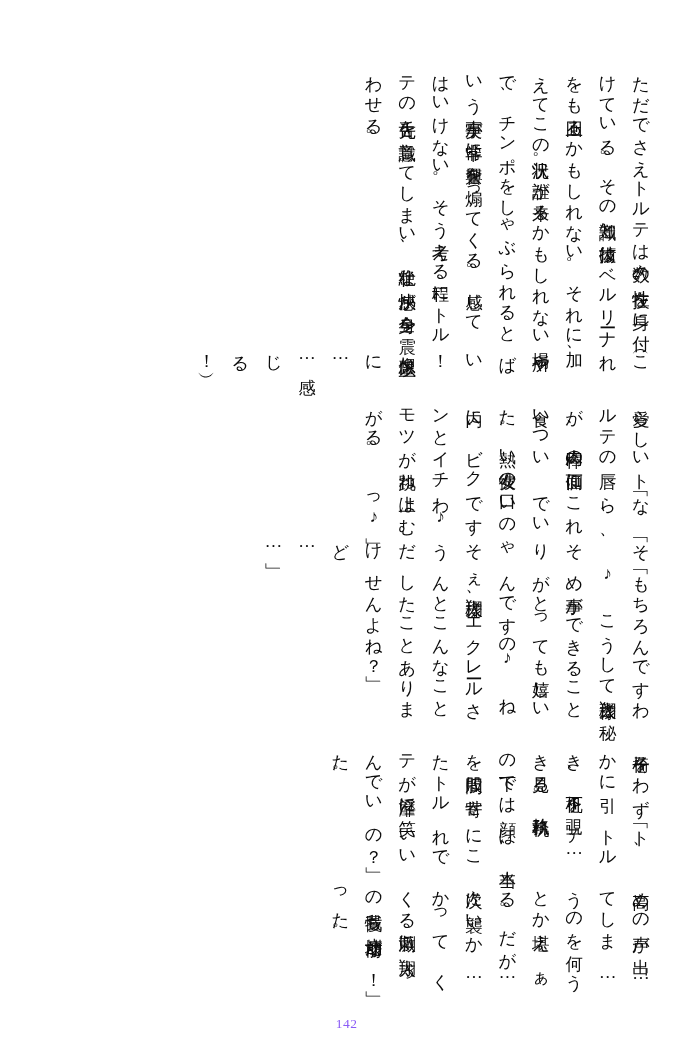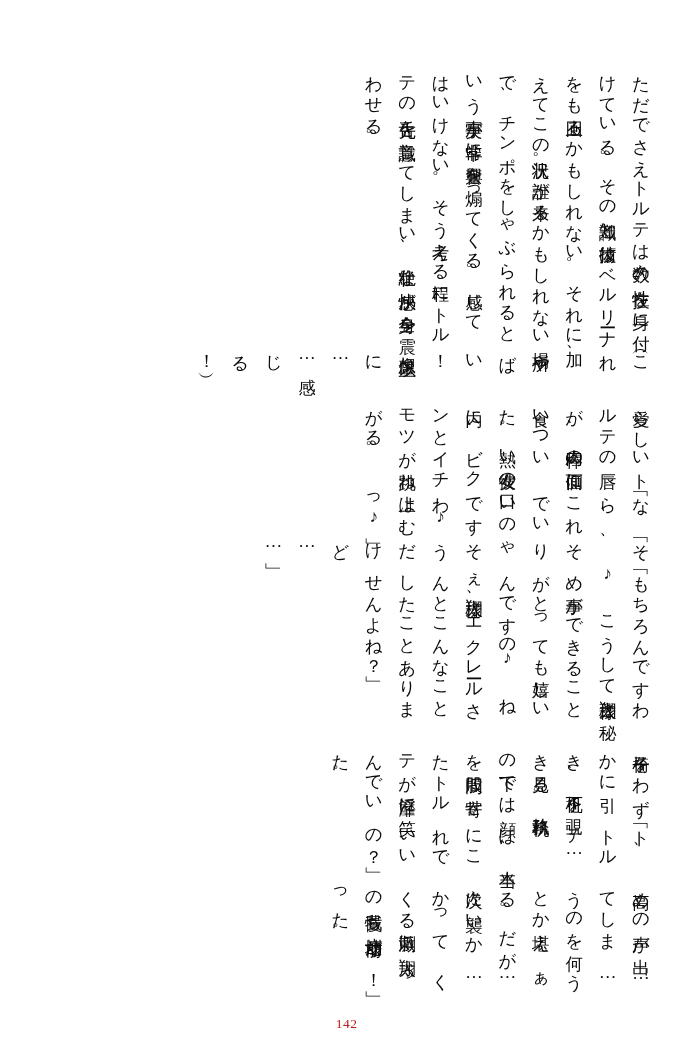--- a/index.html
+++ b/index.html
@@ -54,21 +54,21 @@
   .indent {
     padding-top: 18px;
   }
   .page-number {
     position: absolute;
     bottom: 18px;
     left: 0;
     right: 0;
     text-align: center;
     font-size: 13.5px;
-    color: #b91c1c;
+    color: #8b5cf6;
     font-family: "Liberation Serif", "DejaVu Serif", serif;
     letter-spacing: 0.5px;
   }
 </style>
 </head>
 <body>
 
 <div class="page">
 
   <div class="text-block">

